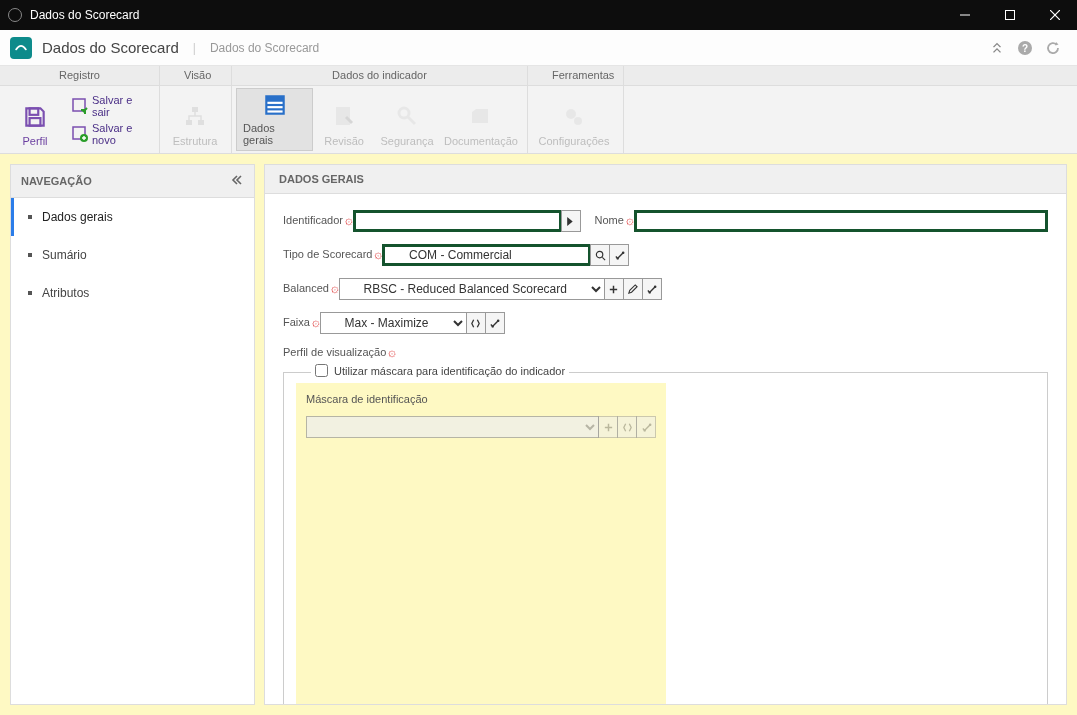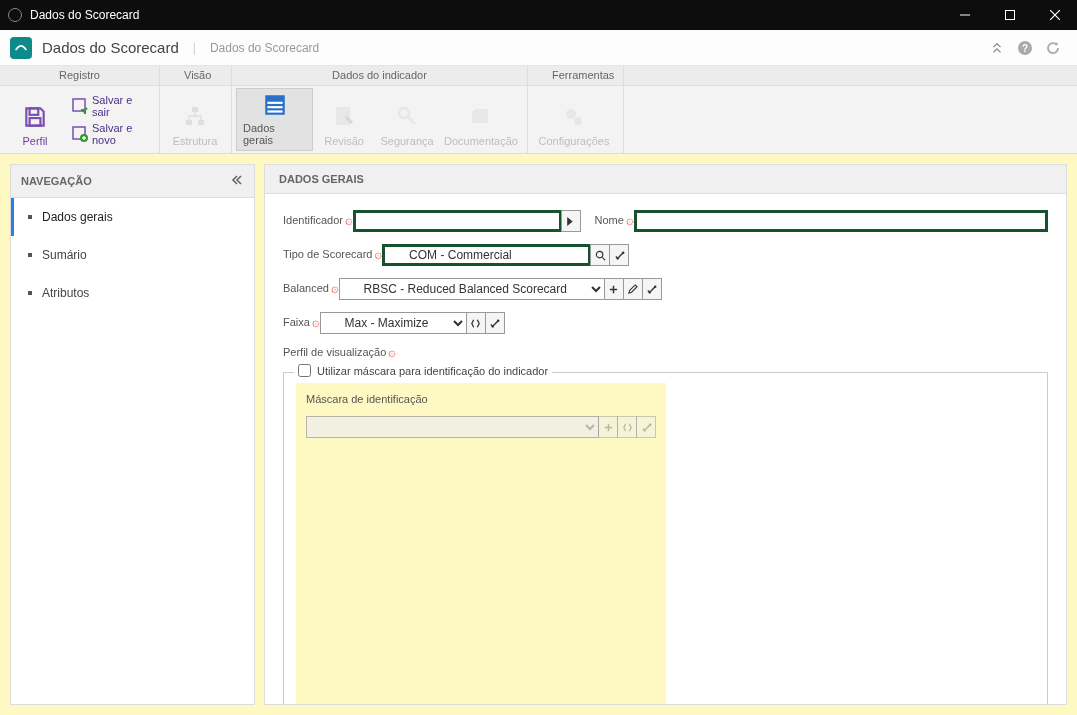--- a/index.html
+++ b/index.html
@@ -60,21 +60,21 @@
 .req { color: #d33; font-size: 13px; line-height: 8px; }
 .input-wrap { display: flex; }
 .finput { flex: 1; height: 22px; border: 3px solid #14532d; padding: 2px 24px; font-size: 12px; color: #333; background: #fff; }
 .fselect { flex: 1; height: 22px; border: 1px solid #999; padding: 1px 20px; font-size: 12px; color: #333; background: #fff; }
 .fselect.disabled { background: #eee; color: #999; }
 .ibtn { width: 20px; height: 22px; border: 1px solid #999; background: #f5f5f5; display: flex; align-items: center; justify-content: center; margin-left: -1px; cursor: pointer; }
 .ibtn svg { width: 11px; height: 11px; }
 .ibtn.disabled { opacity: 0.5; background: #eee; }
 
 .fieldset { border: 1px solid #ccc; padding: 10px 12px 12px; margin-bottom: 12px; position: relative; }
-.fieldset .legend { position: absolute; top: -9px; left: 10px; background: #fff; padding: 0 4px; display: flex; align-items: center; gap: 6px; font-size: 11px; color: #444; }
+.fieldset .legend { position: absolute; top: -9px; left: 27px; background: #fff; padding: 0 4px; display: flex; align-items: center; gap: 6px; font-size: 11px; color: #444; }
 .fcheck { width: 13px; height: 13px; }
 .fieldset-inner { display: flex; align-items: flex-end; gap: 12px; }
 .inner-col { display: flex; flex-direction: column; }
 .inner-col.main { flex: 0 0 370px; }
 
 </style>
 </head>
 <body>
 
 <div class="titlebar">

